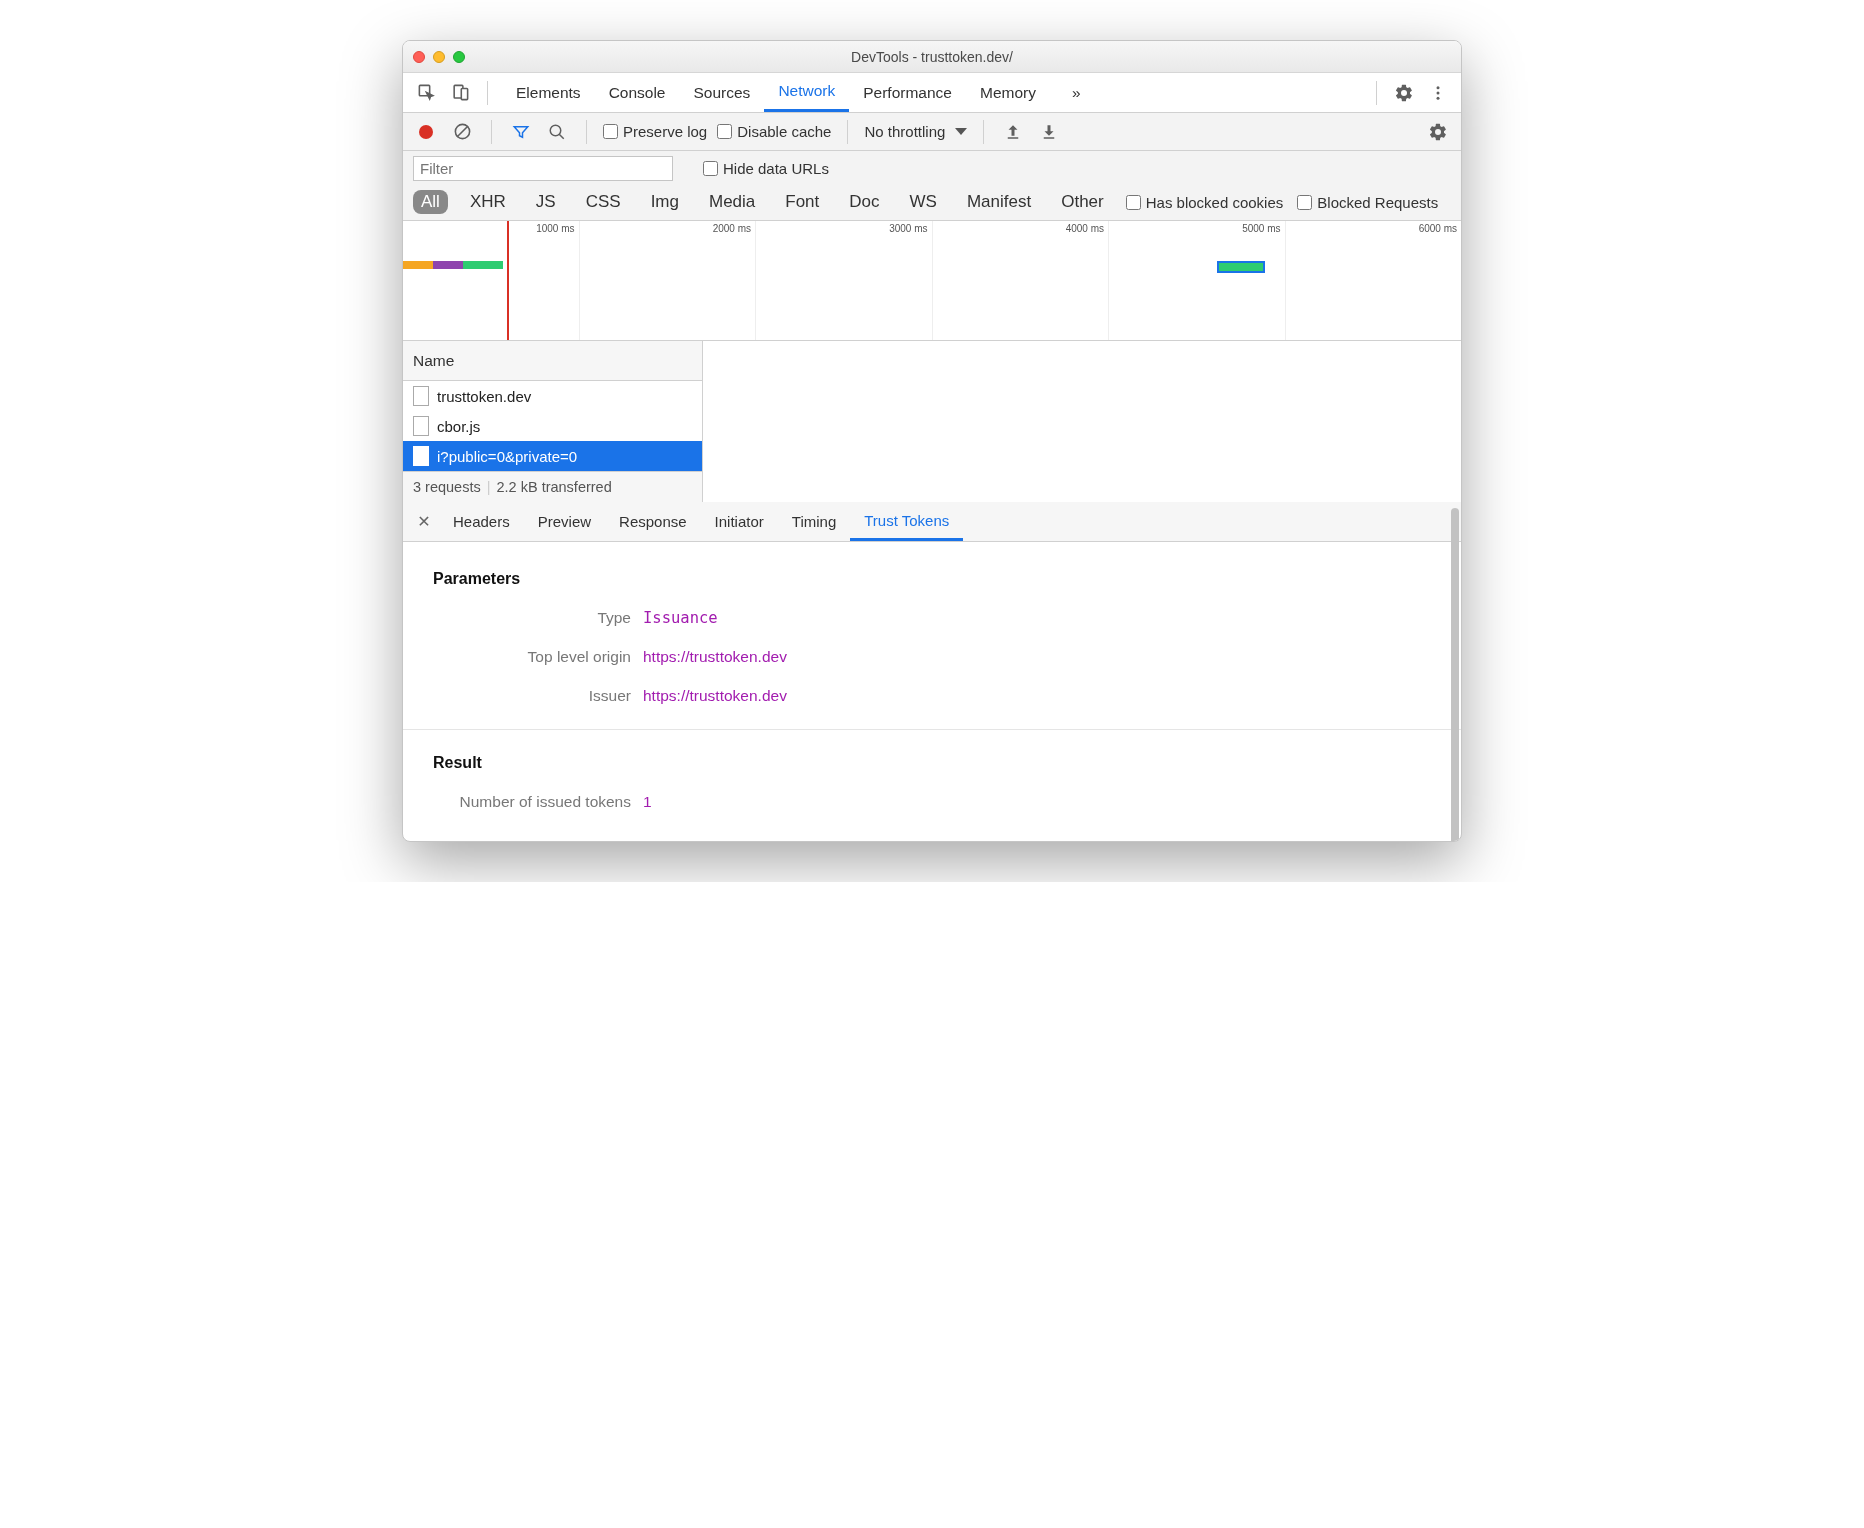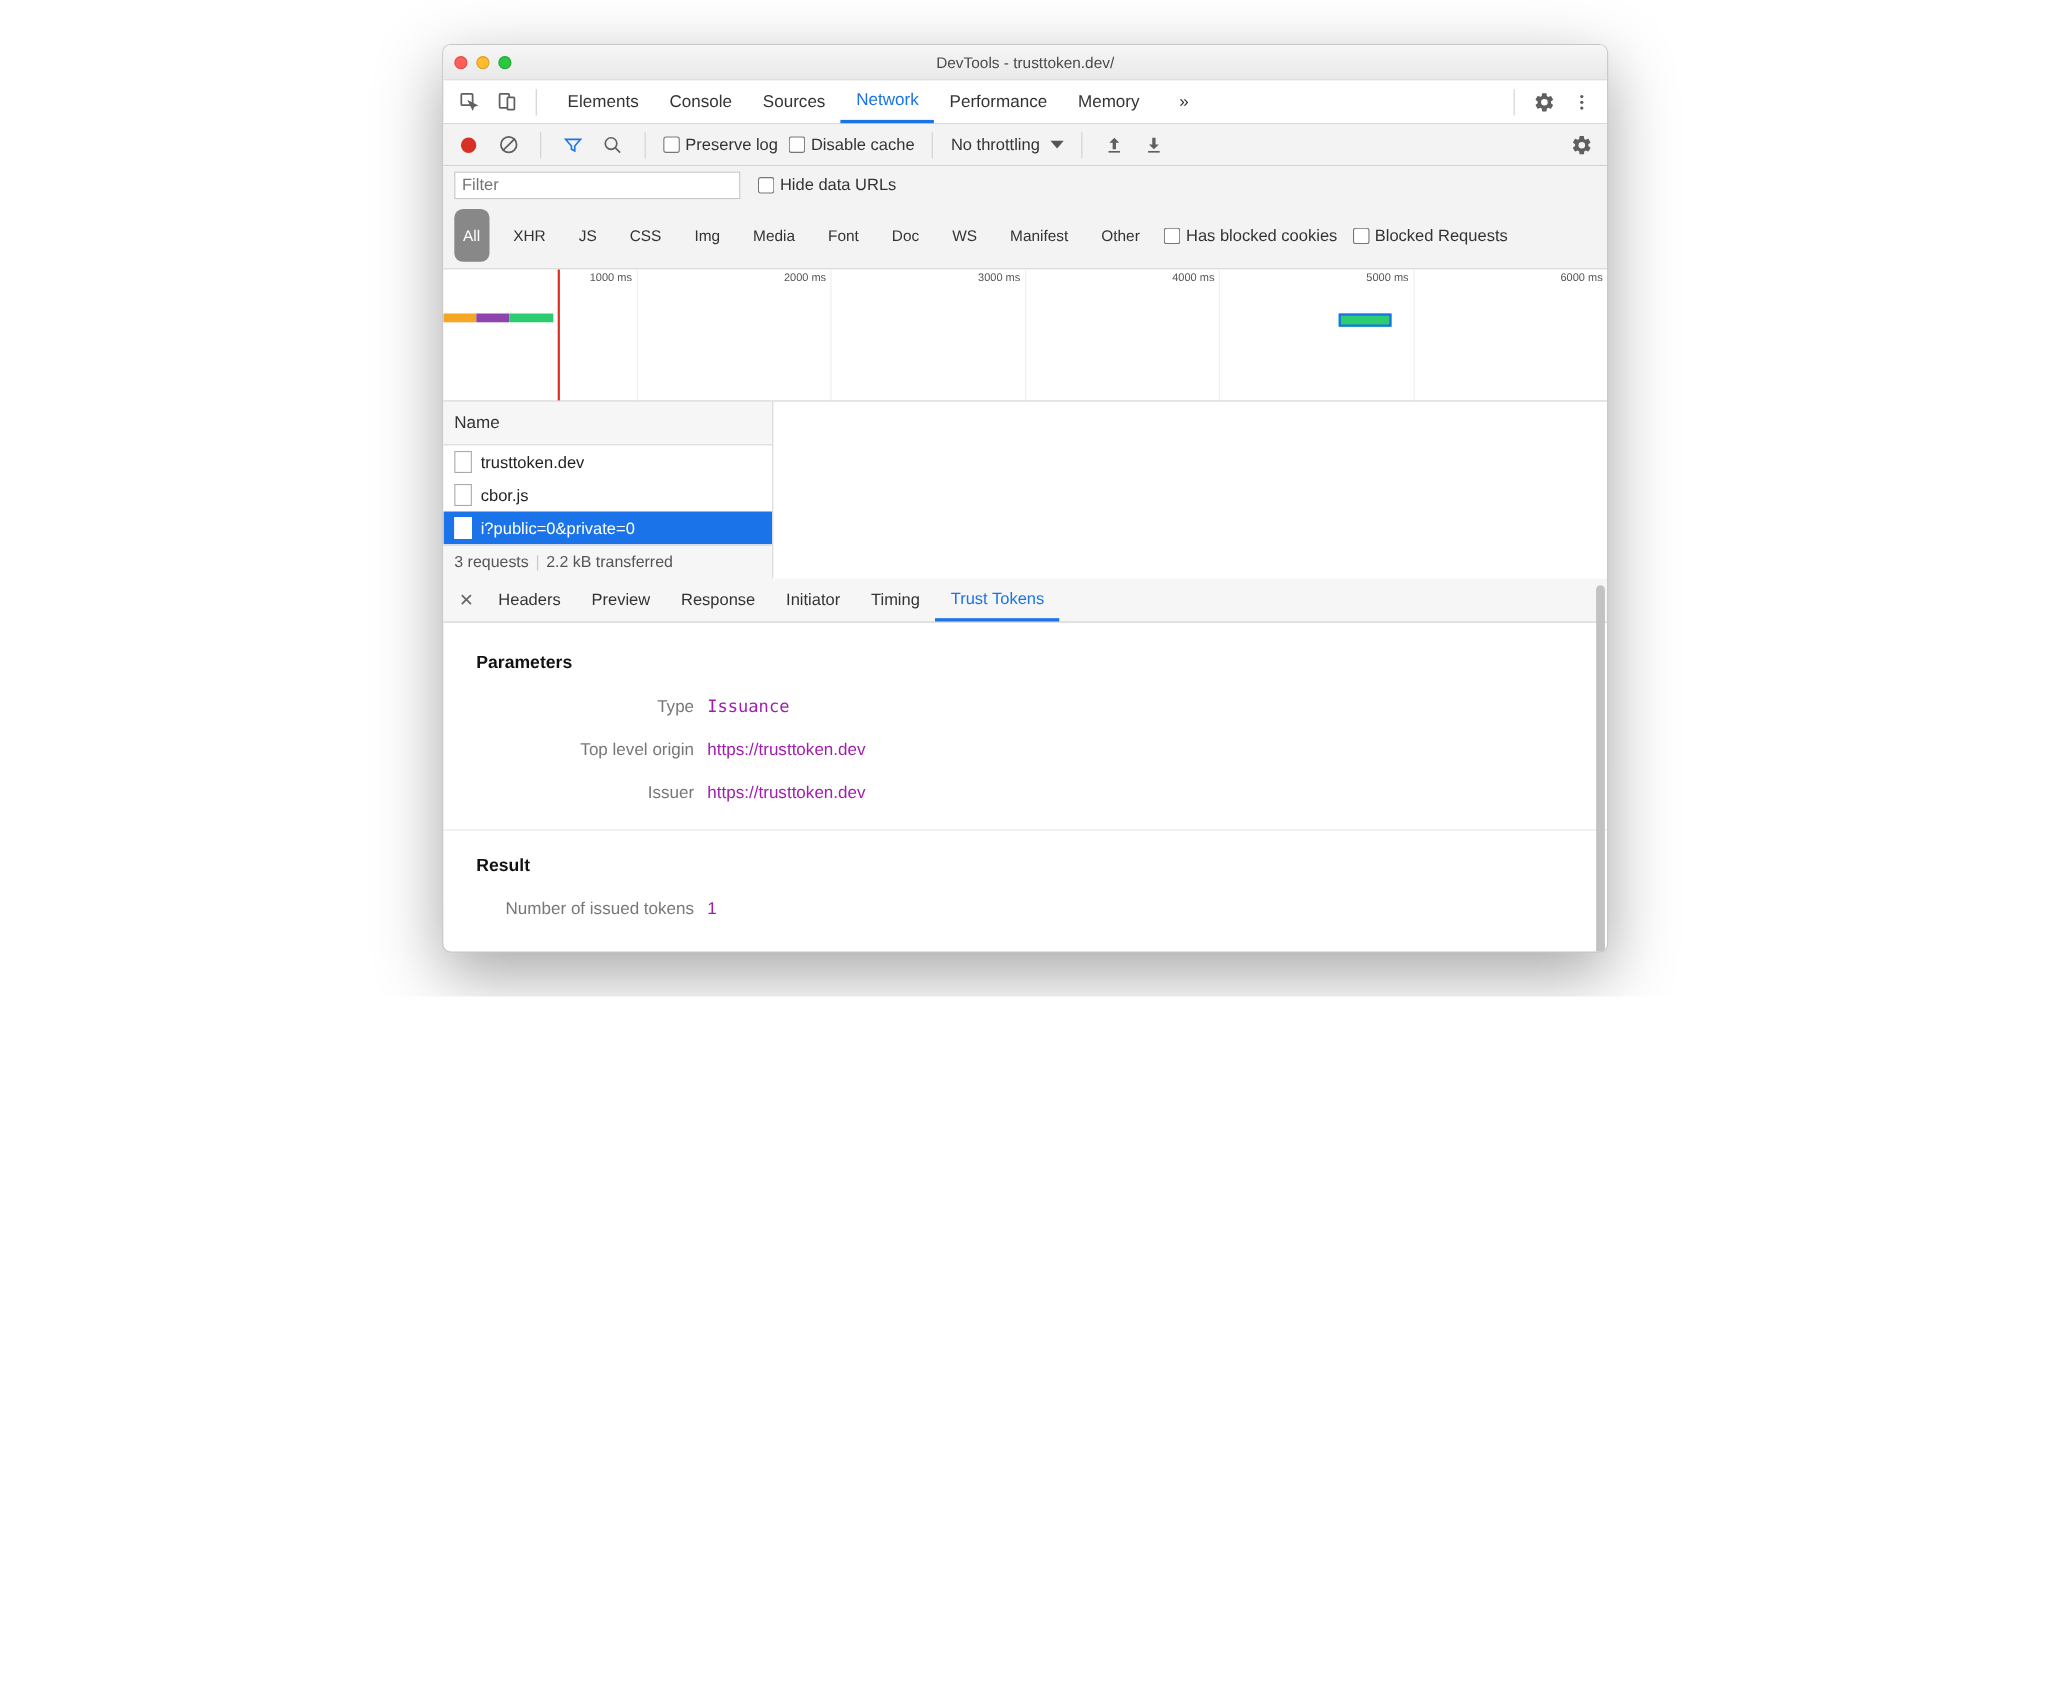--- a/index.html
+++ b/index.html
@@ -67,31 +67,31 @@
   .rec-dot { width:14px;height:14px;border-radius:50%;background:#d93025; }
   .chk { display:flex; align-items:center; gap:5px; color:#333; font-size:15px; }
   .chk input { width:15px;height:15px; }
   .throttle { display:flex; align-items:center; gap:2px; color:#333; font-size:15px;}
   .triangle-down { width:0;height:0;border-left:6px solid transparent;border-right:6px solid transparent;border-top:7px solid #555; margin-left:8px;}
   
   .filter-bar {
     border-bottom:1px solid #d0d0d0;
     background:#f3f3f3;
   }
-  .filter-row1 { display:flex; align-items:center; padding:5px 10px; gap:16px;}
+  .filter-row1 { display:flex; align-items:center; padding:5px 10px; gap:30px;}
   .filter-input {
     width:260px;
     border:1px solid #c5c5c5;
     background:#fff;
     padding:3px 6px;
     font-size:15px;
     color:#888;
   }
   .filter-row2 { display:flex; align-items:center; padding:4px 10px 6px; gap:14px; flex-wrap:wrap;}
-  .pill { padding:16px 8px; border-radius:8px; font-size:14px; color:#333; cursor:pointer;}
+  .pill { padding:2px 8px; border-radius:8px; font-size:17px; color:#333; cursor:pointer;}
   .pill.active { background:#888; color:#fff; }
   
   .timeline {
     height:120px; border-bottom:1px solid #d0d0d0;
     display:flex;
     position:relative;
     background:#fff;
   }
   .timeline-col { flex:1; border-right:1px solid #eee; position:relative;}
   .timeline-col:last-child{border-right:none;}

